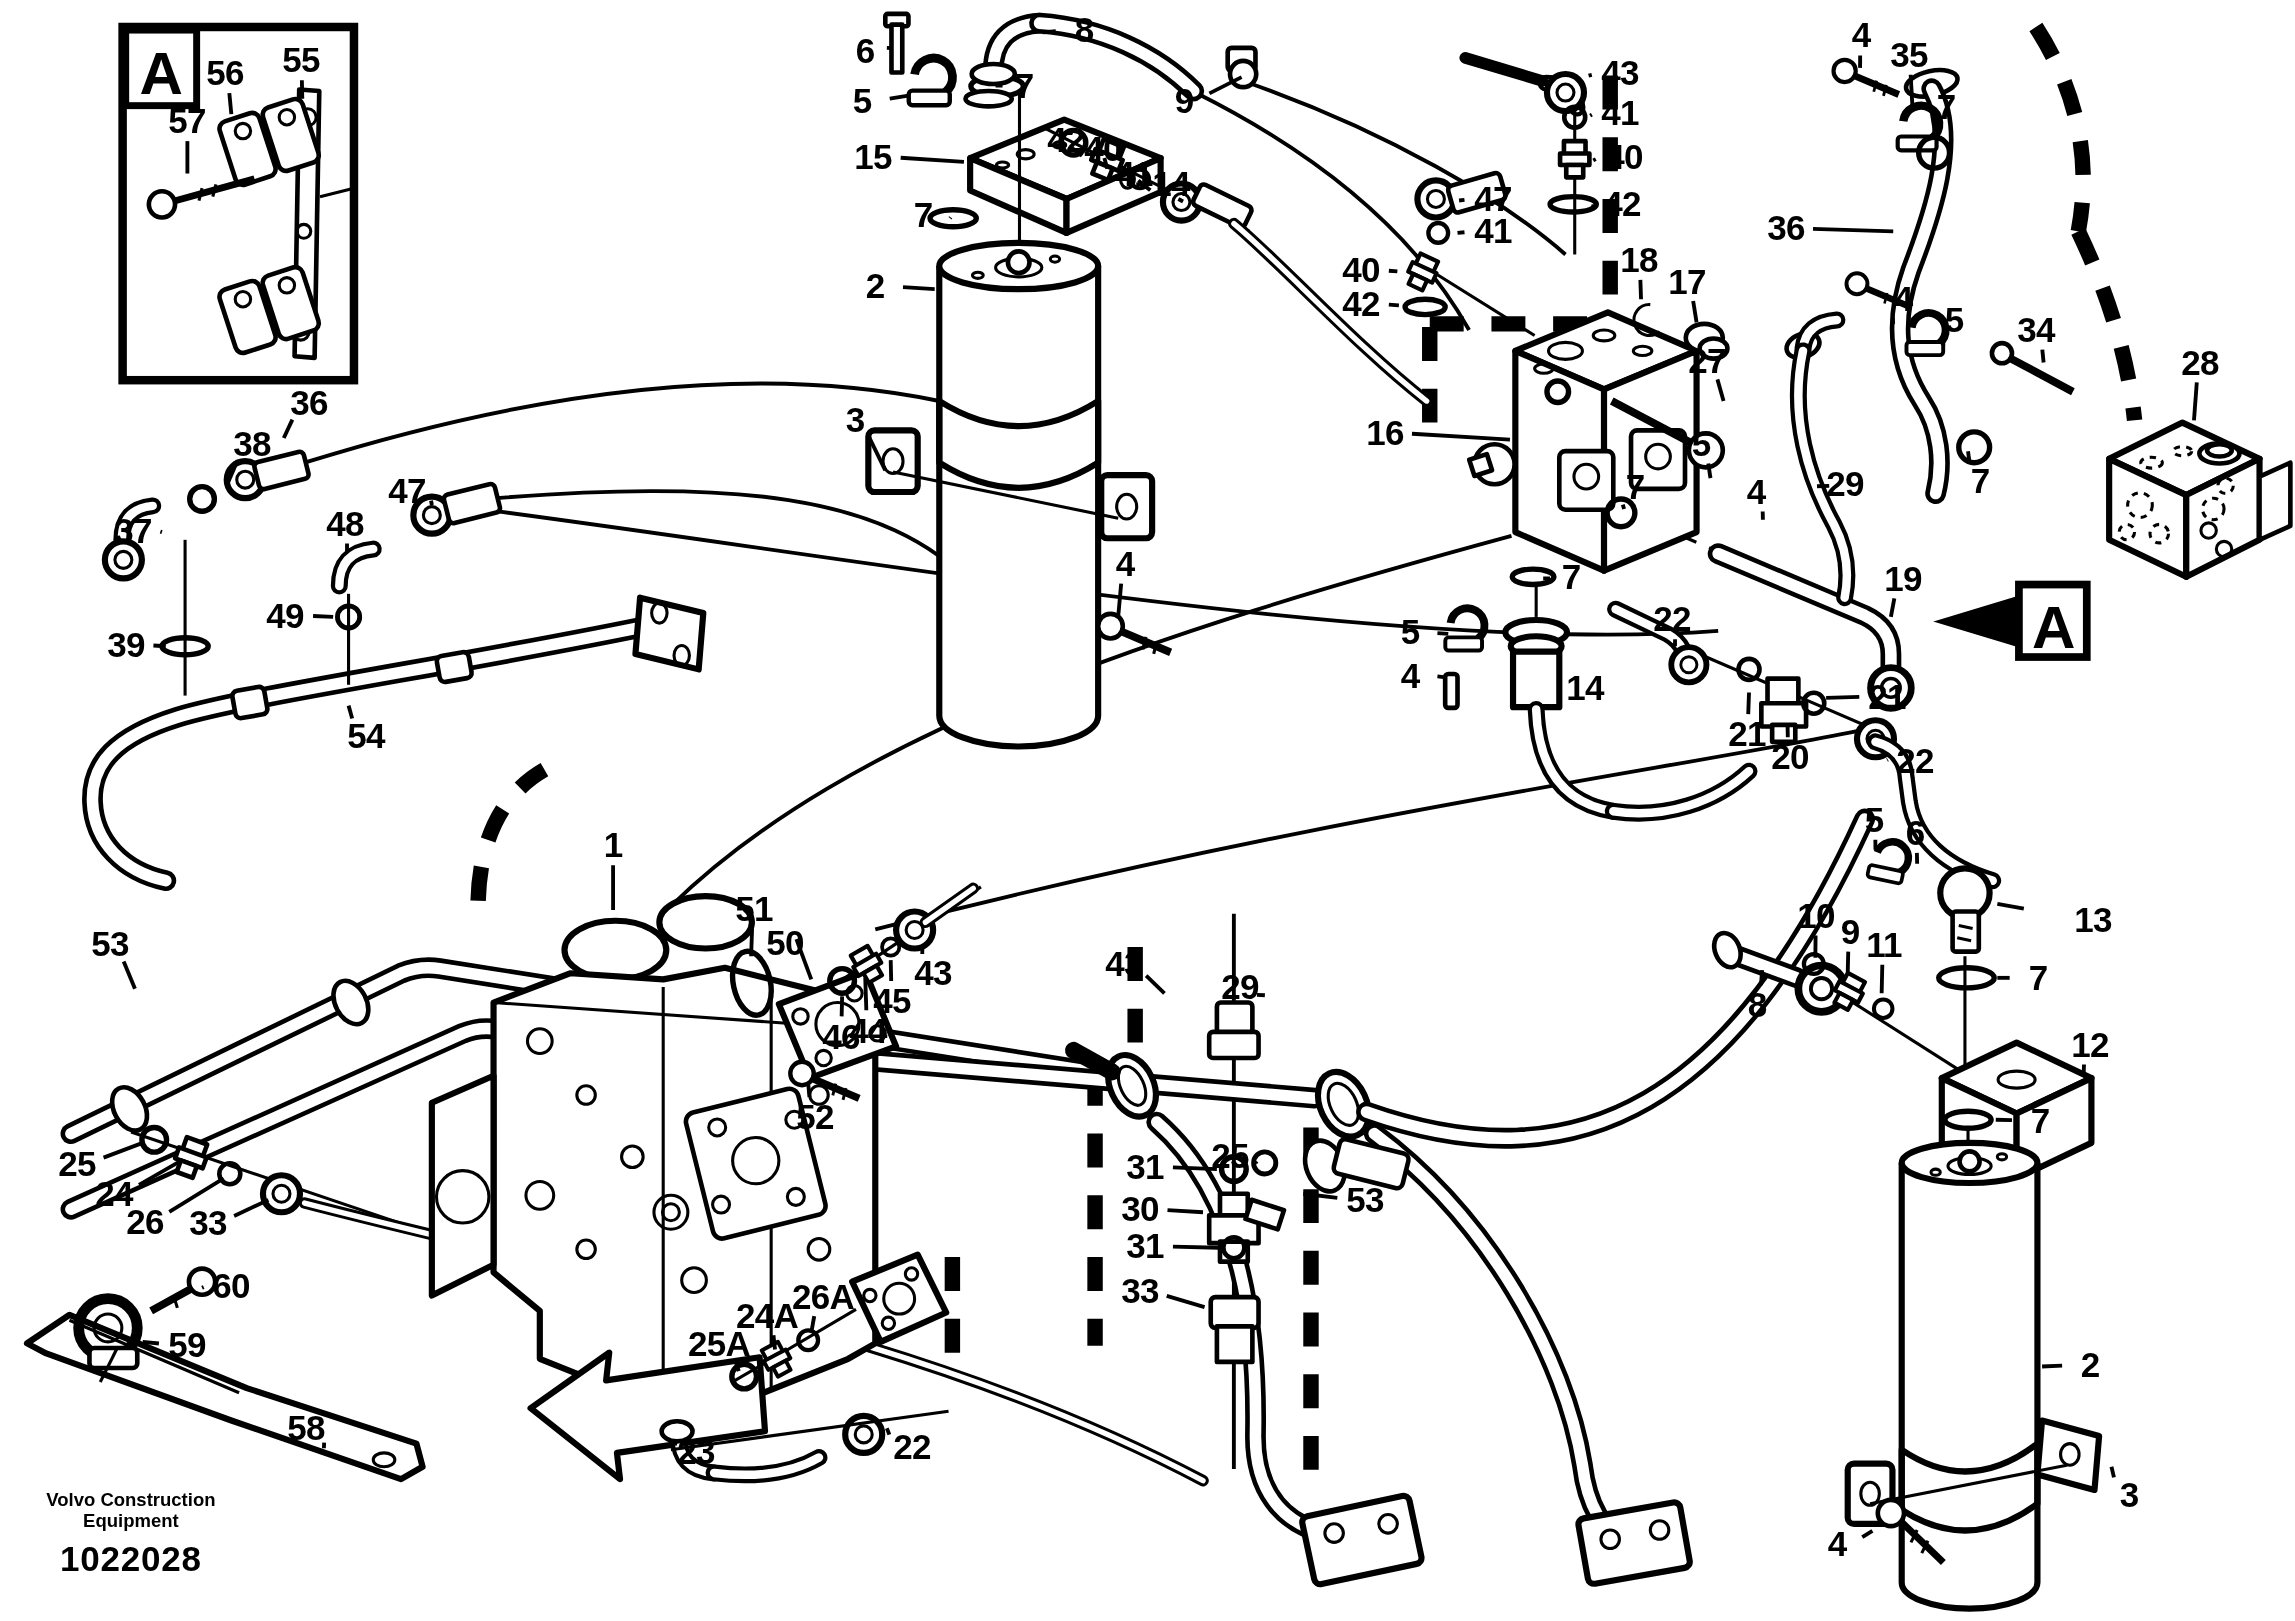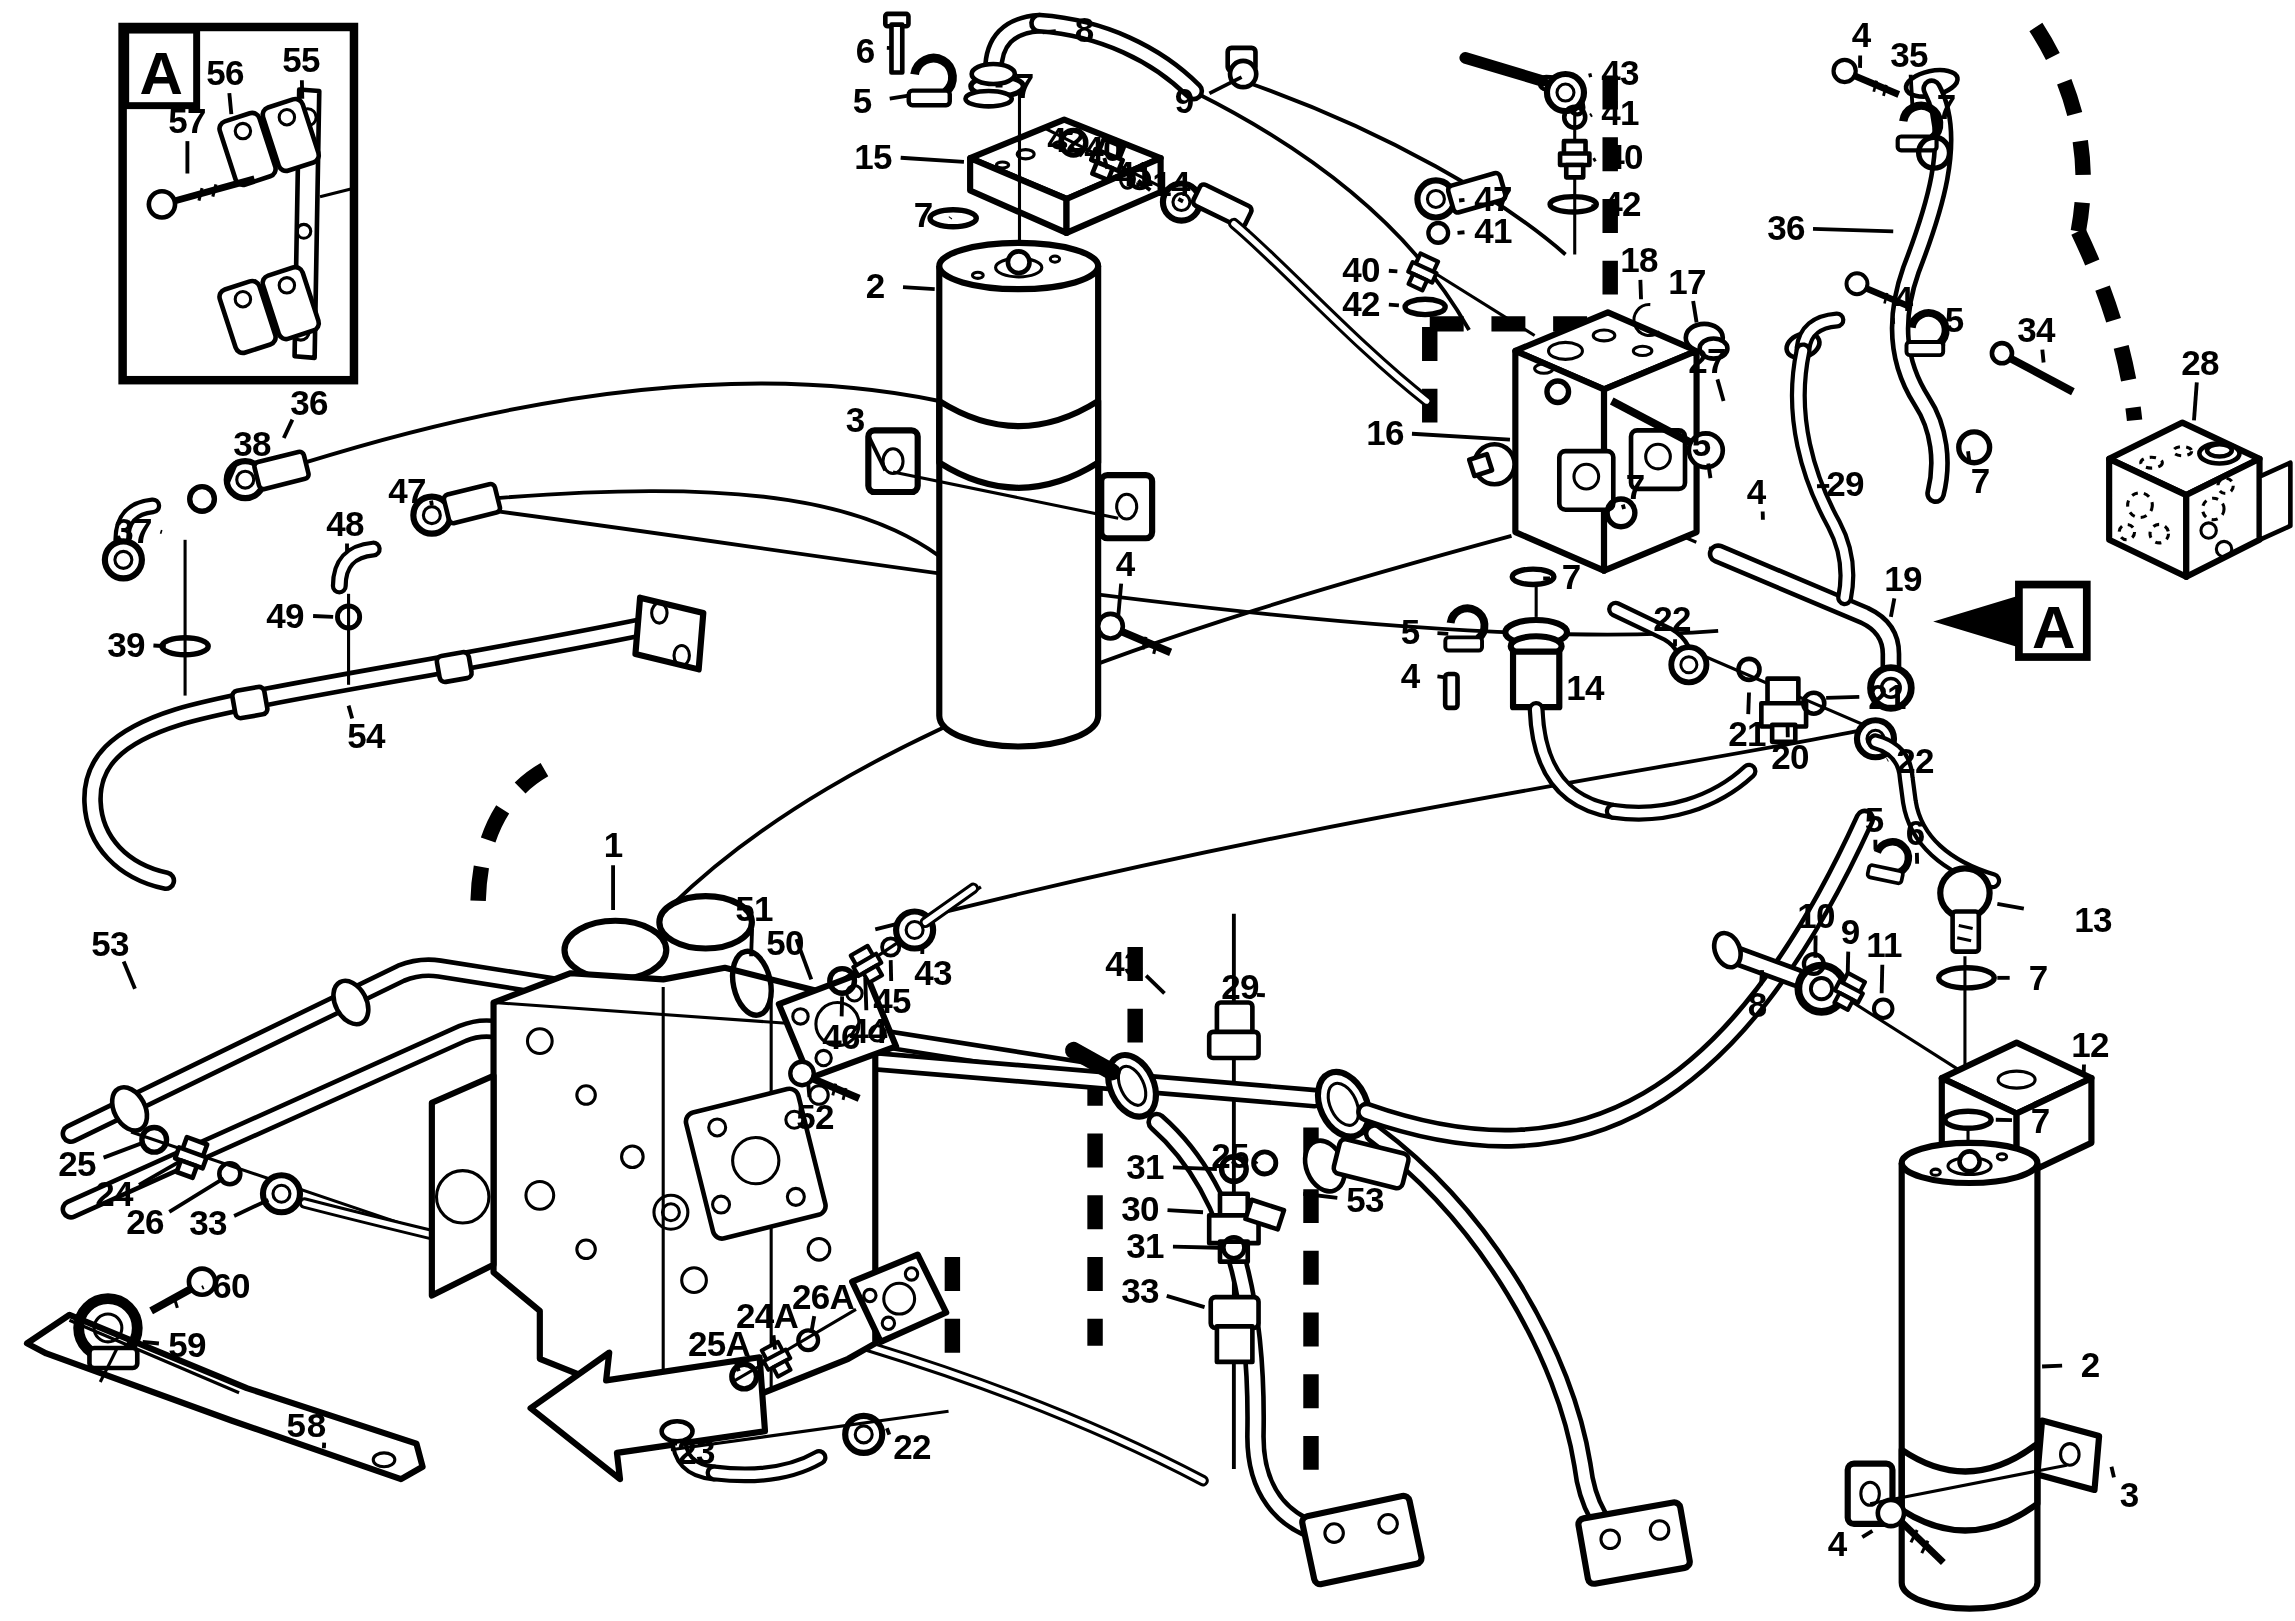--- a/index.html
+++ b/index.html
@@ -582,21 +582,21 @@
       <div class="callout" style="left: 285px; top: 616px;">49</div>
       <div class="callout" style="left: 126px; top: 645px;">39</div>
       <div class="callout" style="left: 366px; top: 736px;">54</div>
       <div class="callout" style="left: 110px; top: 944px;">53</div>
       <div class="callout" style="left: 77px; top: 1164px;">25</div>
       <div class="callout" style="left: 114px; top: 1194px;">24</div>
       <div class="callout" style="left: 145px; top: 1222px;">26</div>
       <div class="callout" style="left: 208px; top: 1223px;">33</div>
       <div class="callout" style="left: 231px; top: 1286px;">60</div>
       <div class="callout" style="left: 187px; top: 1345px;">59</div>
-      <div class="callout" style="left: 306px; top: 1428px; font-family: Liberation Mono, monospace;">58</div>
+      <div class="callout" style="left: 306px; top: 1428px;">58</div>
       <div class="callout" style="left: 865px; top: 51px;">6</div>
       <div class="callout" style="left: 862px; top: 101px;">5</div>
       <div class="callout" style="left: 873px; top: 157px;">15</div>
       <div class="callout" style="left: 1024px; top: 86px;">7</div>
       <div class="callout" style="left: 1084px; top: 30px;">8</div>
       <div class="callout" style="left: 1184px; top: 101px;">9</div>
       <div class="callout" style="left: 1066px; top: 140px;">42</div>
       <div class="callout" style="left: 1103px; top: 149px;">40</div>
       <div class="callout" style="left: 1134px; top: 174px;">41</div>
       <div class="callout" style="left: 1171px; top: 184px;">14</div>
@@ -668,15 +668,20 @@
       <div class="callout" style="left: 1884px; top: 945px;">11</div>
       <div class="callout" style="left: 1757px; top: 1005px;">8</div>
       <div class="callout" style="left: 2038px; top: 978px;">7</div>
       <div class="callout" style="left: 2090px; top: 1045px;">12</div>
       <div class="callout" style="left: 2040px; top: 1121px;">7</div>
       <div class="callout" style="left: 2090px; top: 1365px;">2</div>
       <div class="callout" style="left: 2129px; top: 1495px;">3</div>
       <div class="callout" style="left: 1837px; top: 1544px;">4</div>
     </div>
 
-
+<div class="footer">
+  <div class="brand">Volvo Construction</div>
+  <div class="brand">Equipment</div>
+  <div class="fignum">1022028</div>
 </div>
 
+</div>
+
 
 </body></html>

